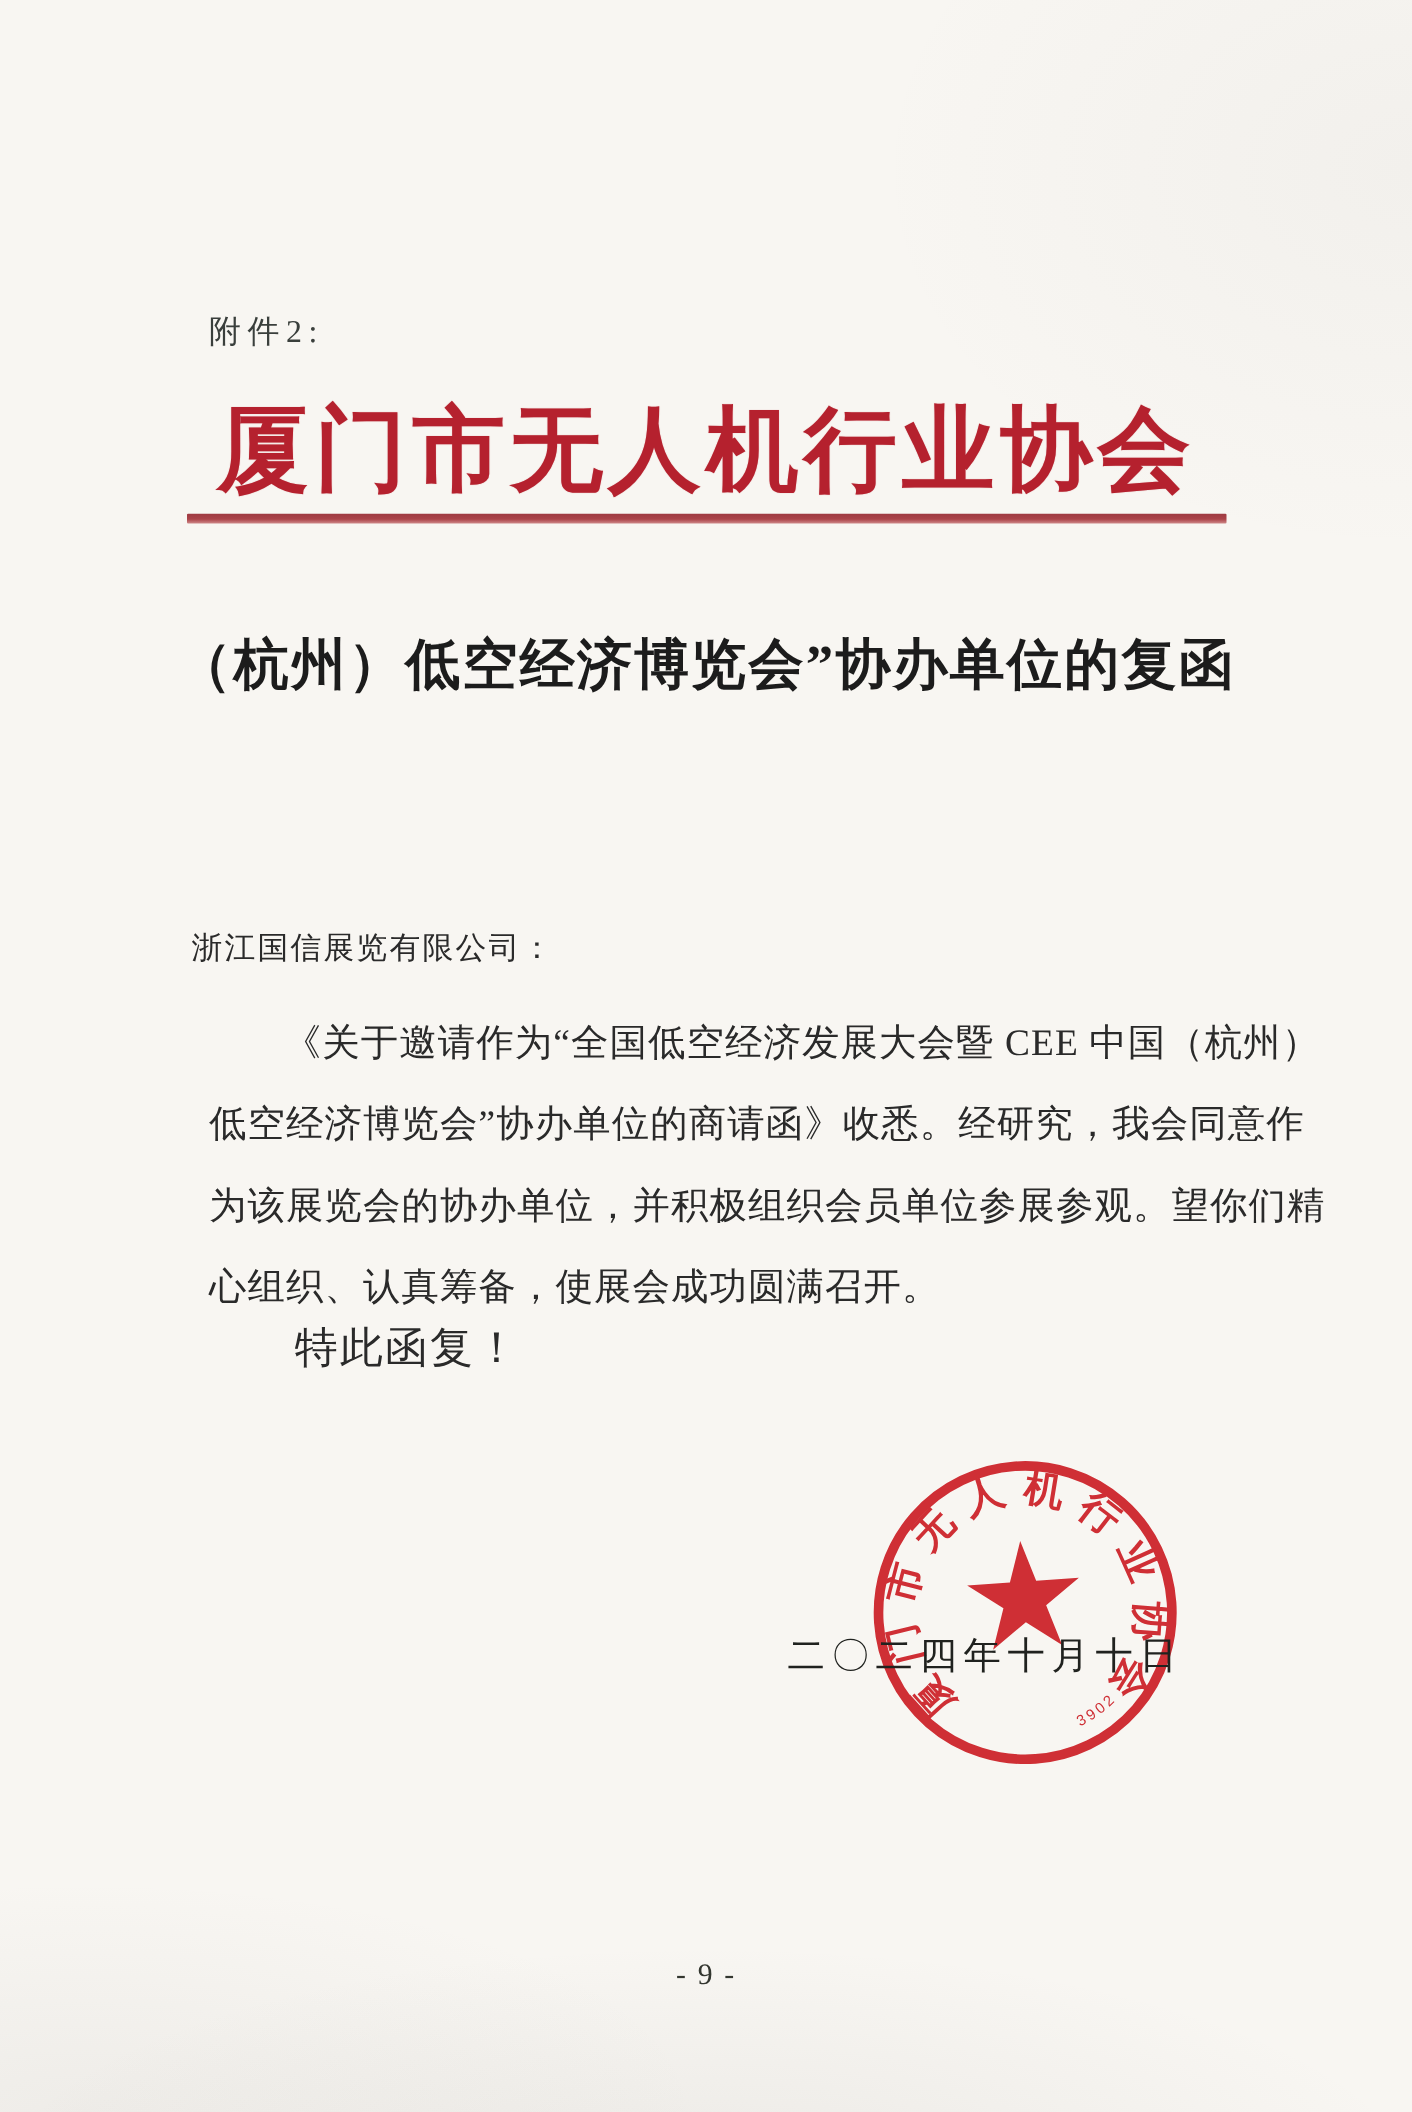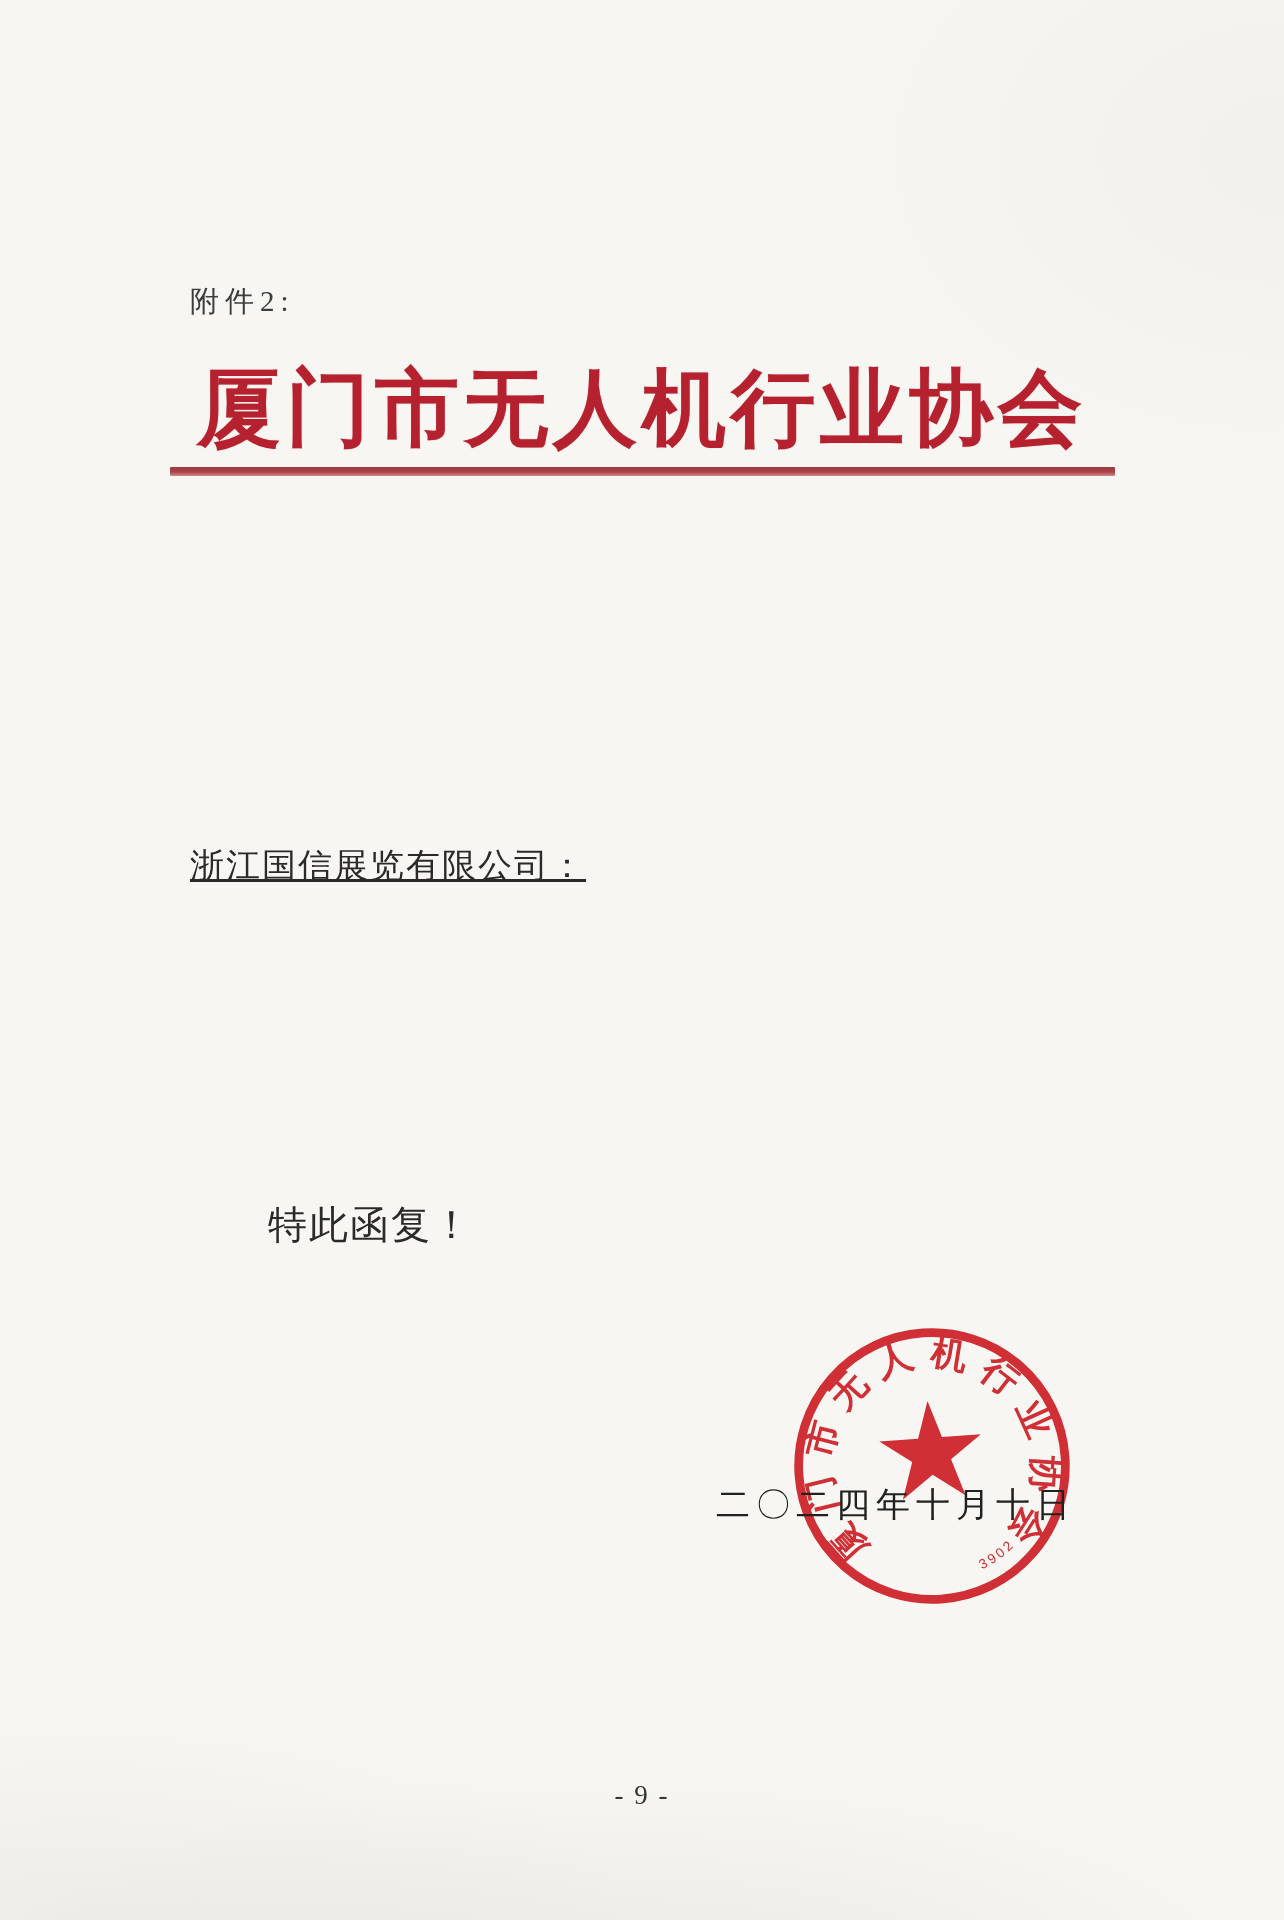--- a/index.html
+++ b/index.html
@@ -38,22 +38,22 @@
     border-radius: 1px;
   }
   .doc-title {
     position: absolute; left: 0; top: 556px; width: 100%;
     text-align: center;
     font-size: 50px; font-weight: bold; color: #1c1c1c;
     line-height: 97px; letter-spacing: 2px;
     white-space: nowrap;
   }
   .recipient {
-    position: absolute; left: 190px; top: 843px;
-    font-size: 34px; color: #2a2a2a; letter-spacing: 2px; text-decoration: underline;
+    position: absolute; left: 174px; top: 843px;
+    font-size: 28px; color: #2a2a2a; letter-spacing: 2px;
   }
   .para {
     position: absolute; left: 190px; top: 912px; width: 912px;
     font-size: 34px; color: #2a2a2a;
     line-height: 74px; letter-spacing: 1px;
   }
   .pline { white-space: nowrap; }
   .indent { text-indent: 2em; }
   .closing {
     position: absolute; left: 190px; top: 1198px;
@@ -81,24 +81,31 @@
 
 <div class="page">
 
   <div class="attachment">附件2:</div>
 
   <div class="masthead">厦门市无人机行业协会</div>
 
   <div class="rule"></div>
 
   <div class="doc-title">
+    <div>（杭州）低空经济博览会”协办单位的复函</div>
   </div>
 
   <div class="recipient">浙江国信展览有限公司：</div>
 
+  <div class="para">
+    <div class="pline indent">《关于邀请作为“全国低空经济发展大会暨 CEE 中国（杭州）</div>
+    <div class="pline">低空经济博览会”协办单位的商请函》收悉。经研究，我会同意作</div>
+    <div class="pline">为该展览会的协办单位，并积极组织会员单位参展参观。望你们精</div>
+    <div class="pline">心组织、认真筹备，使展会成功圆满召开。</div>
+  </div>
 
   <div class="closing">特此函复！</div>
 
   <div class="date-line">二〇二四年十月十日</div>
 
   <svg class="stamp" viewBox="0 0 300 300" xmlns="http://www.w3.org/2000/svg">
     <circle cx="150" cy="150" r="137" fill="none" stroke="#cc2027" stroke-width="9"></circle>
     <polygon fill="#cc2027" points="150,83 162.3,121 202.3,121 170,144.5 182.3,182.5 150,159 117.7,182.5 130,144.5 97.7,121 137.7,121"></polygon>
     <defs>
       <path id="arcTop" d="M 83 230 A 104 104 0 1 1 217 230" fill="none"></path>

